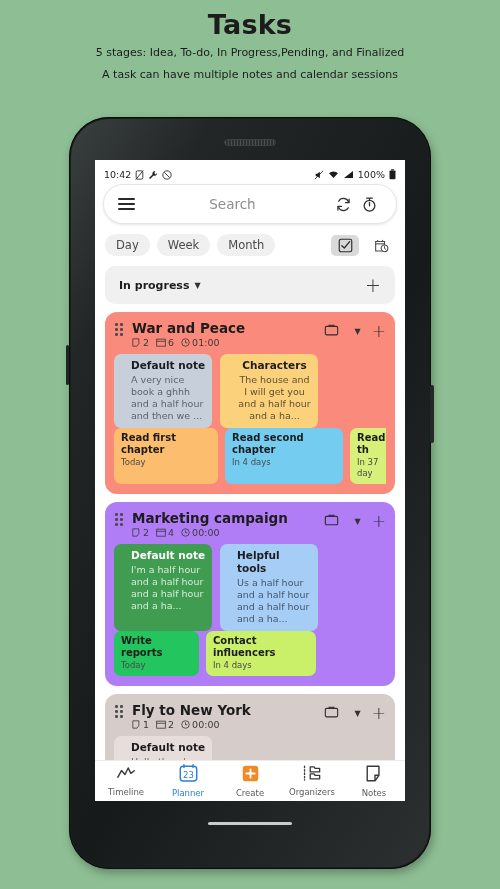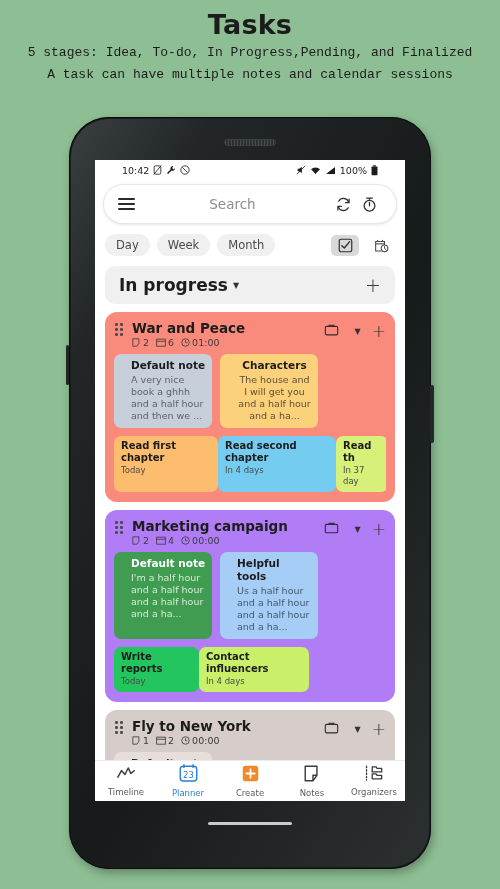--- a/index.html
+++ b/index.html
@@ -7,21 +7,21 @@
     width: 500px; height: 889px;
     background: #8ebf94;
     font-family: "DejaVu Sans", "Liberation Sans", sans-serif;
     overflow: hidden;
   }
   .page { position: relative; width: 500px; height: 754px; }
 
   
   .hdr { text-align: center; padding-top: 8px; color: #1c1c1c; }
   .hdr-title { font-size: 27px; font-weight: 700; letter-spacing: .2px; line-height: 34px; }
-  .hdr-sub { font-size: 13px; line-height: 22px; font-weight: 400; font-family: Liberation Mono, monospace; }
+  .hdr-sub { font-size: 11px; line-height: 22px; font-weight: 400; }
 
   
   .phone {
     position: absolute; left: 69px; top: 117px;
     width: 362px; height: 752px;
     background: #1b1e1e;
     border-radius: 40px;
     box-shadow: 0 0 0 1px #0c0e0e inset, 2px 4px 10px rgba(0,0,0,.30);
   }
   .phone::before { 
@@ -49,22 +49,22 @@
 
   
   .screen {
     position: absolute; left: 26px; top: 43px;
     width: 310px; height: 641px;
     background: #ffffff; overflow: hidden; z-index: 2;
   }
 
   
   .statusbar {
-    height: 20px; display: flex; align-items: center;
-    padding: 0 27px; font-size: 9.5px; color: #1c1c1c;
+    height: 20px; display: flex; align-items: flex-end;
+    padding: 0 9px; font-size: 9.5px; color: #1c1c1c;
   }
   .sb-left { display: flex; align-items: center; gap: 4px; }
   .sb-right { margin-left: auto; display: flex; align-items: center; gap: 4px; font-size: 9.5px; }
   .sb-icn { display:inline-flex; align-items:center; }
 
   
   .searchwrap { padding: 4px 8px 0 8px; }
   .searchbar {
     height: 40px; background: #fff; border: 1px solid #e6e6e6; border-radius: 22px;
     display: flex; align-items: center; padding: 0 14px;
@@ -86,21 +86,21 @@
     width:28px; height:21px; border-radius:5px; display:flex; align-items:center; justify-content:center;
   }
   .icobox.sel { background:#d9d9d9; }
 
   
   .stagewrap { padding: 10px 10px 0 10px; }
   .stage {
     background:#f0f0f0; border-radius:10px; height:38px;
     display:flex; align-items:center; padding:0 14px;
   }
-  .stage-label { font-size:17px; font-weight:700; color:#1d1d1d; }
+  .stage-label { font-size:11px; font-weight:700; color:#1d1d1d; }
   .caret { margin-left:5px; font-size:8px; color:#333; }
   .plus-lg { margin-left:auto; font-size:19px; color:#3a3a3a; line-height:1; font-weight:300; }
 
   
   .cards { padding: 8px 10px 0 10px; display:flex; flex-direction:column; gap:8px; }
   .card { border-radius:12px; padding:8px 9px 10px 9px; }
   .card-head { display:flex; align-items:flex-start; }
   .grip {
     width:10px; height:14px; margin:3px 7px 0 1px; display:grid;
     grid-template-columns:repeat(2,3px); grid-template-rows:repeat(3,3px);
@@ -113,21 +113,21 @@
   .head-act { margin-left:auto; display:flex; align-items:center; gap:11px; padding-top:2px; }
   .plus-sm { font-size:17px; font-weight:300; color:#2d2d2d; line-height:1; }
 
   
   .notes { display:flex; gap:8px; margin-top:6px; }
   .note { width:98px; border-radius:7px; padding:5px 6px 6px 17px; }
   .note-t { font-size:10.5px; font-weight:600; line-height:13px; }
   .note-b { font-size:9.5px; line-height:12px; margin-top:2px; }
 
   
-  .sessions { display:flex; gap:0; margin-top:8px; overflow:hidden; }
+  .sessions { display:flex; gap:7px; margin-top:0; overflow:hidden; }
   .sess { border-radius:7px; padding:4px 7px 5px 7px; flex:none; }
   .sess-t { font-size:10px; font-weight:600; line-height:12px; color:#1c1c1c; }
   .sess-s { font-size:8.5px; line-height:11px; color:#4a4a4a; margin-top:1px; }
 
   
   .bottomnav {
     position:absolute; left:0; bottom:0; width:310px; height:41px;
     background:#fff; border-top:1px solid #ececec;
     display:flex; align-items:center; justify-content:space-around;
   }
@@ -483,34 +483,34 @@
           <span>
             <svg width="17" height="17" viewBox="0 0 18 18">
                 <rect x="0.8" y="0.8" width="16.4" height="16.4" rx="3" fill="#f08a28"></rect>
                 <path d="M9 4.6v8.8M4.6 9h8.8" stroke="#fff" stroke-width="1.9" stroke-linecap="round"></path>
               </svg>
           </span>
           <span class="navlabel">Create</span>
         </div>
         <div class="navitem">
           <span>
-            <svg width="17" height="17" viewBox="0 0 18 18">
-                <path d="M1.3 1.3h12.4v9.6l-4.2 5.8H1.3z" fill="none" stroke="#3a3a3a" stroke-width="1.5" stroke-linejoin="round"></path>
-                <path d="M13.7 10.9H9.5v5.8" fill="none" stroke="#3a3a3a" stroke-width="1.5" stroke-linejoin="round"></path>
-              </svg>
-          </span>
-          <span class="navlabel">Notes</span>
-        </div>
-        <div class="navitem">
-          <span>
             <svg width="18" height="16" viewBox="0 0 20 18">
                 <path d="M8 2.2h4.4l1 1.6H18.6v4H8z" fill="none" stroke="#3a3a3a" stroke-width="1.5" stroke-linejoin="round"></path>
                 <path d="M8 10h4.4l1 1.6H18.6v4H8z" fill="none" stroke="#3a3a3a" stroke-width="1.5" stroke-linejoin="round"></path>
                 <path d="M1.6 1.4v1.6M1.6 5.2v1.6M1.6 9v1.6M1.6 12.8v1.6M1.6 16.4V17" stroke="#3a3a3a" stroke-width="1.5" stroke-linecap="round"></path>
               </svg>
           </span>
           <span class="navlabel">Organizers</span>
         </div>
+        <div class="navitem">
+          <span>
+            <svg width="17" height="17" viewBox="0 0 18 18">
+                <path d="M1.3 1.3h12.4v9.6l-4.2 5.8H1.3z" fill="none" stroke="#3a3a3a" stroke-width="1.5" stroke-linejoin="round"></path>
+                <path d="M13.7 10.9H9.5v5.8" fill="none" stroke="#3a3a3a" stroke-width="1.5" stroke-linejoin="round"></path>
+              </svg>
+          </span>
+          <span class="navlabel">Notes</span>
+        </div>
       </div>
 
     </div>
   </div>
 </div>
 
 </body></html>

